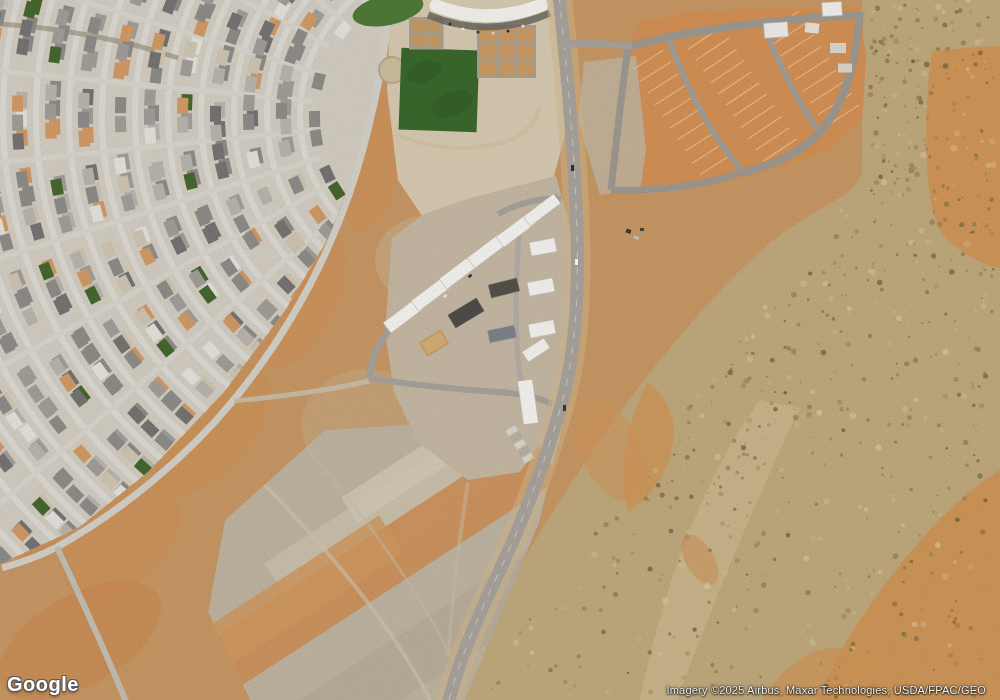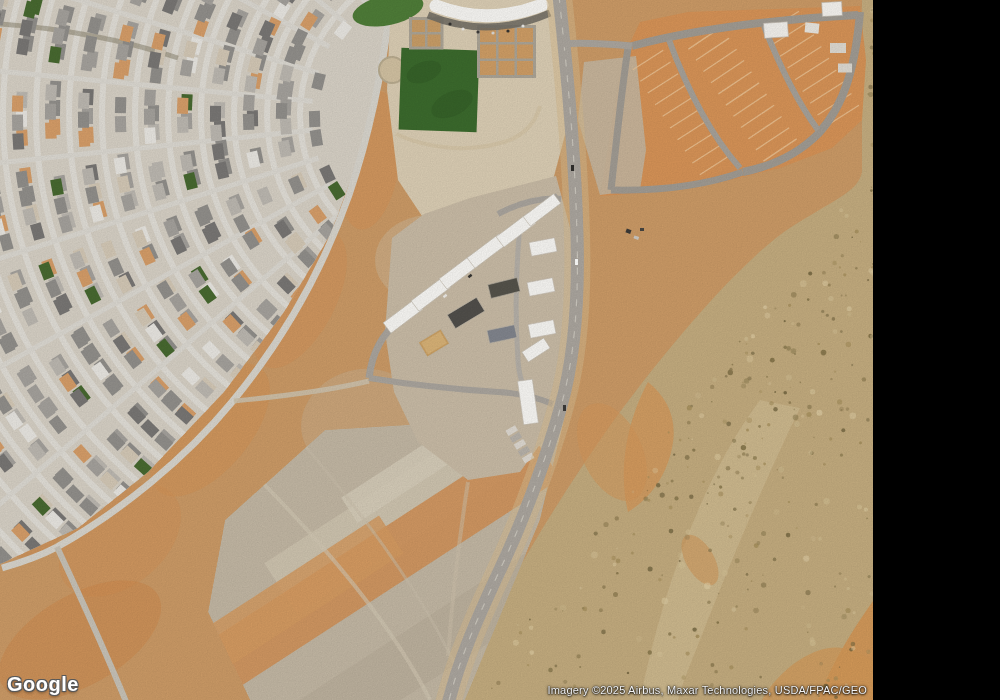--- a/index.html
+++ b/index.html
@@ -1,30 +1,30 @@
 <!DOCTYPE html>
 <html><head>
 <meta charset="utf-8">
 <style>
   html,body{margin:0;padding:0;background:#000;}
   .map-viewport{
-    position:relative;width:873px;height:700px;overflow:hidden;
+    position:relative;width:1000px;height:700px;overflow:hidden;
     font-family:"Liberation Sans",sans-serif;background:#c79764;
   }
   .map-viewport svg{position:absolute;left:0;top:0;display:block;}
   .google-logo{
     position:absolute;left:7px;bottom:4px;
     font-family:"Liberation Sans",sans-serif;
     font-size:20px;font-weight:bold;letter-spacing:.5px;color:#fff;
     text-shadow:-1px -1px 0 #595959,1px -1px 0 #595959,-1px 1px 0 #595959,
                  1px 1px 0 #595959,0 2px 3px rgba(0,0,0,.45);
     user-select:none;cursor:pointer;
   }
   .attribution{
-    position:absolute;right:6px;bottom:4px;
+    position:absolute;right:14px;bottom:4px;
     font-size:11px;color:#f5f5f5;letter-spacing:.2px;
     text-shadow:0 0 3px rgba(0,0,0,.9),0 1px 2px rgba(0,0,0,.8),0 0 1px #000;
     user-select:none;white-space:nowrap;
   }
 </style>
 </head>
 <body>
 
 <div class="map-viewport">
   <svg width="1000" height="700" viewBox="0 0 1000 700">

